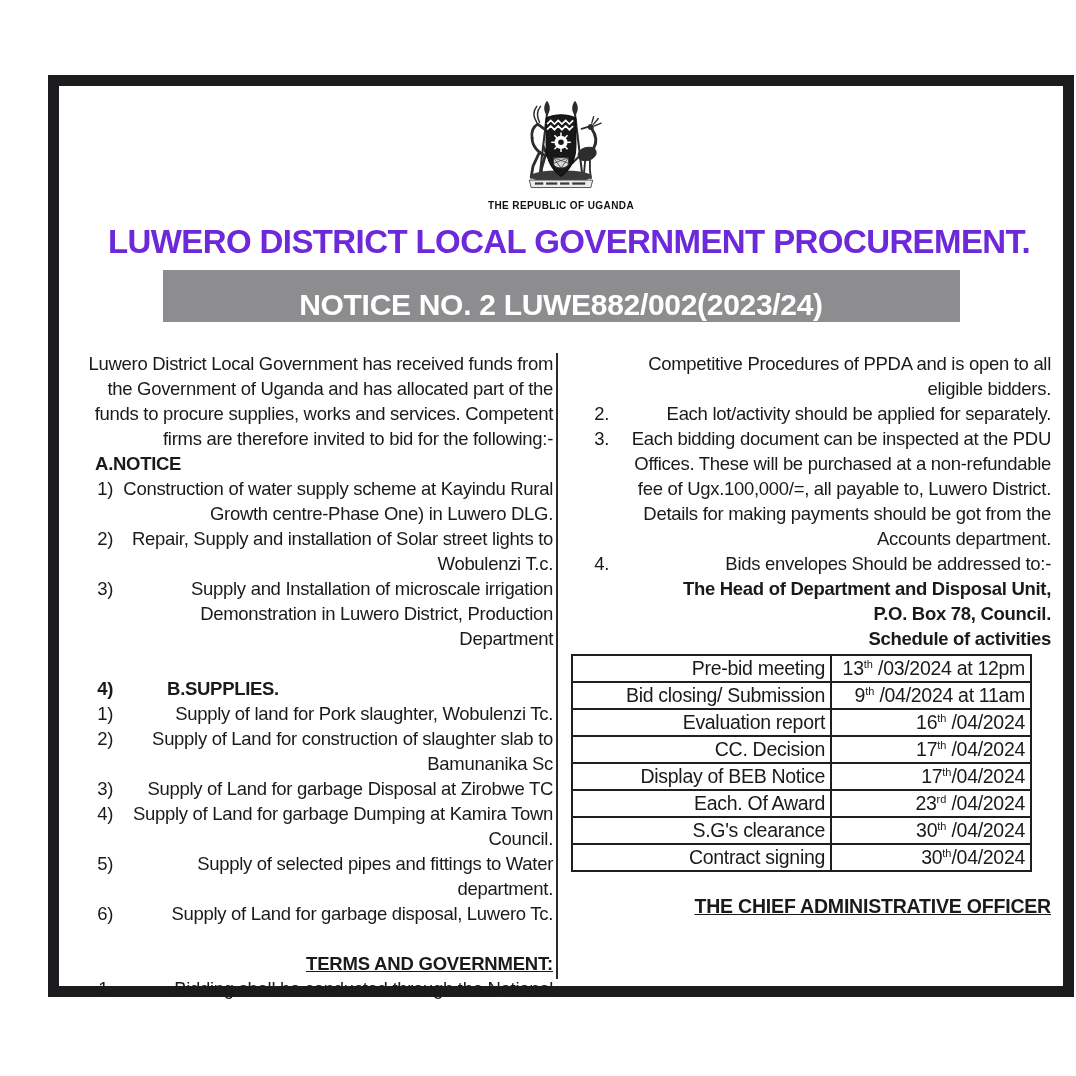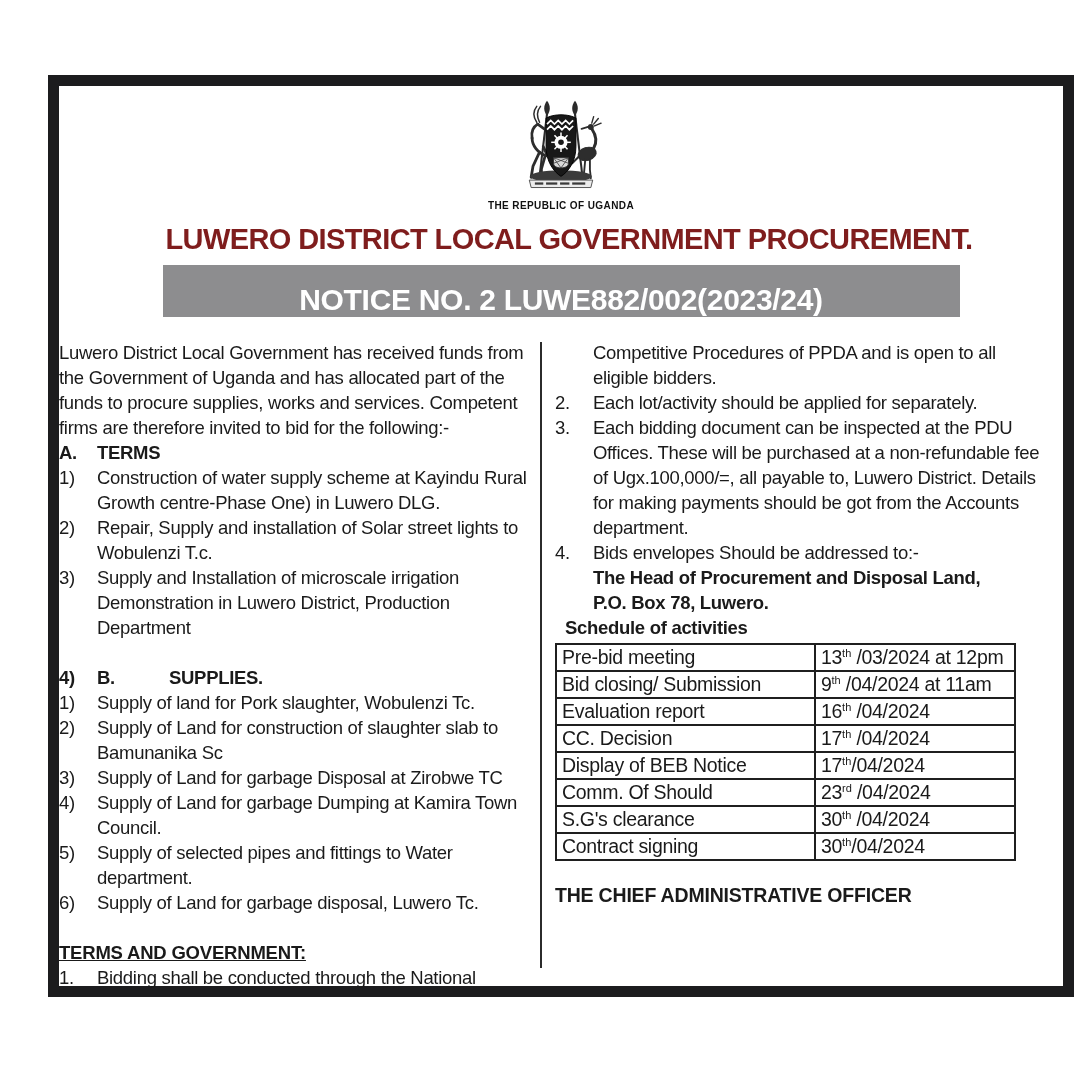--- a/index.html
+++ b/index.html
@@ -2,48 +2,48 @@
 <html><head>
 <meta charset="utf-8">
 <style>
   html,body{margin:0;padding:0;background:#ffffff;}
   .page{position:relative;width:1076px;height:1076px;background:#fff;overflow:hidden;
         font-family:"Liberation Sans", sans-serif;color:#1a1a1a;}
   .doc-frame{position:absolute;left:48px;top:75px;width:1026px;height:922px;
         box-sizing:border-box;border:11px solid #1c1c1e;background:#fff;}
   .emblem-wrap{text-align:center;margin-top:12px;}
   .emblem-caption{font-size:10px;font-weight:bold;letter-spacing:.4px;margin-top:1px;color:#111;}
-  .title{text-align:center;font-size:29px;font-weight:bold;letter-spacing:-0.6px;
-        margin:12px 0 0 0;white-space:nowrap;color:#7f1d1d;padding-left:16px;}
+  .title{text-align:center;font-size:33px;font-weight:bold;letter-spacing:-0.6px;
+        margin:12px 0 0 0;white-space:nowrap;color:#6d28d9;padding-left:16px;}
   .banner{width:797px;height:52px;margin:9px auto 0 auto;background:#8d8d8f;
         display:flex;align-items:flex-end;justify-content:center;}
   .banner span{color:#ffffff;font-weight:bold;font-size:30px;letter-spacing:-0.3px;white-space:nowrap;}
-  .columns{display:flex;margin-top:23px;font-size:18.5px;
-        line-height:25px;letter-spacing:-0.3px;}
+  .columns{display:flex;margin-top:29px;padding-left:16px;font-size:18.5px;
+        line-height:25px;letter-spacing:-0.3px;text-align:right;}
   .col.left{width:478px;flex:none;}
   .divider{width:2px;background:#2b2b2b;flex:none;margin:2px 13px 22px 3px;}
   .col.right{flex:1;padding-right:12px;}
   .intro{margin:0;}
   .li{display:flex;}
   .li .num{width:38px;flex:none;}
   .li .txt{flex:1;}
   .heading-row{display:flex;font-weight:bold;}
   .heading-row .num{width:38px;flex:none;}
   .supplies-letter{display:inline-block;width:72px;}
   .gap{height:25px;}
   .terms-heading{font-weight:bold;text-decoration:underline;letter-spacing:-0.2px;}
   .continuation{margin-left:38px;}
   .address-block{margin-left:38px;font-weight:bold;}
   .schedule-heading{font-weight:bold;margin:0 0 3px 10px;}
   table.schedule{border-collapse:collapse;width:461px;table-layout:fixed;}
   table.schedule td{border:2px solid #1f1f1f;padding:0 5px;height:22px;
         font-size:19.5px;letter-spacing:-0.3px;white-space:nowrap;overflow:hidden;}
   table.schedule td.activity{width:247px;}
   sup{font-size:11px;line-height:0;vertical-align:7px;letter-spacing:0;}
-  .signature{font-weight:bold;font-size:19.5px;margin-top:22px;letter-spacing:-0.2px;}
+  .signature{font-weight:bold;font-size:19.5px;margin-top:22px;letter-spacing:-0.2px;text-decoration:underline;}
 </style>
 </head>
 <body>
 
 <div class="page">
   <div class="doc-frame">
 
     <div class="emblem-wrap">
       <svg width="112" height="97" viewBox="0 0 120 104" aria-hidden="true">
 
@@ -110,21 +110,21 @@
       <span>NOTICE NO. 2 LUWE882/002(2023/24)</span>
     </div>
 
     <div class="columns">
 
       <div class="col left">
         <p class="intro">Luwero District Local Government has received funds from the Government of Uganda and has allocated part of the funds to procure supplies, works and services. Competent firms are therefore invited to bid for the following:-</p>
 
         <div class="heading-row">
           <span class="num">A.</span>
-          <span>TERMS</span>
+          <span>NOTICE</span>
         </div>
 
         <div id="works-list">
             <div class="li">
               <span class="num">1)</span>
               <span class="txt">Construction of water supply scheme at Kayindu Rural Growth centre-Phase One) in Luwero DLG.</span>
             </div>
             <div class="li">
               <span class="num">2)</span>
               <span class="txt">Repair, Supply and installation of Solar street lights to Wobulenzi  T.c.</span>
@@ -196,22 +196,22 @@
               <span class="num">3.</span>
               <span class="txt">Each bidding document can be inspected at the PDU Offices. These will be purchased at a non-refundable fee of Ugx.100,000/=, all payable to, Luwero District. Details for making payments should be got from the Accounts department.</span>
             </div>
             <div class="li">
               <span class="num">4.</span>
               <span class="txt">Bids envelopes  Should be addressed to:-</span>
             </div>
           </div>
 
         <div class="address-block" id="address-block">
-            <div>The Head of Procurement and Disposal Land,</div>
-            <div>P.O. Box 78, Luwero.</div>
+            <div>The Head of Department and Disposal Unit,</div>
+            <div>P.O. Box 78, Council.</div>
           </div>
 
         <div class="schedule-heading">Schedule of activities</div>
 
         <table class="schedule">
           <tbody id="schedule-body">
               <tr>
                 <td class="activity">Pre-bid meeting</td>
                 <td class="date">13<sup>th</sup> /03/2024 at 12pm</td>
               </tr>
@@ -225,21 +225,21 @@
               </tr>
               <tr>
                 <td class="activity">CC. Decision</td>
                 <td class="date">17<sup>th</sup> /04/2024</td>
               </tr>
               <tr>
                 <td class="activity">Display of BEB Notice</td>
                 <td class="date">17<sup>th</sup>/04/2024</td>
               </tr>
               <tr>
-                <td class="activity">Comm. Of Should</td>
+                <td class="activity">Each. Of Award</td>
                 <td class="date">23<sup>rd</sup> /04/2024</td>
               </tr>
               <tr>
                 <td class="activity">S.G's clearance</td>
                 <td class="date">30<sup>th</sup> /04/2024</td>
               </tr>
               <tr>
                 <td class="activity">Contract signing</td>
                 <td class="date">30<sup>th</sup>/04/2024</td>
               </tr>

